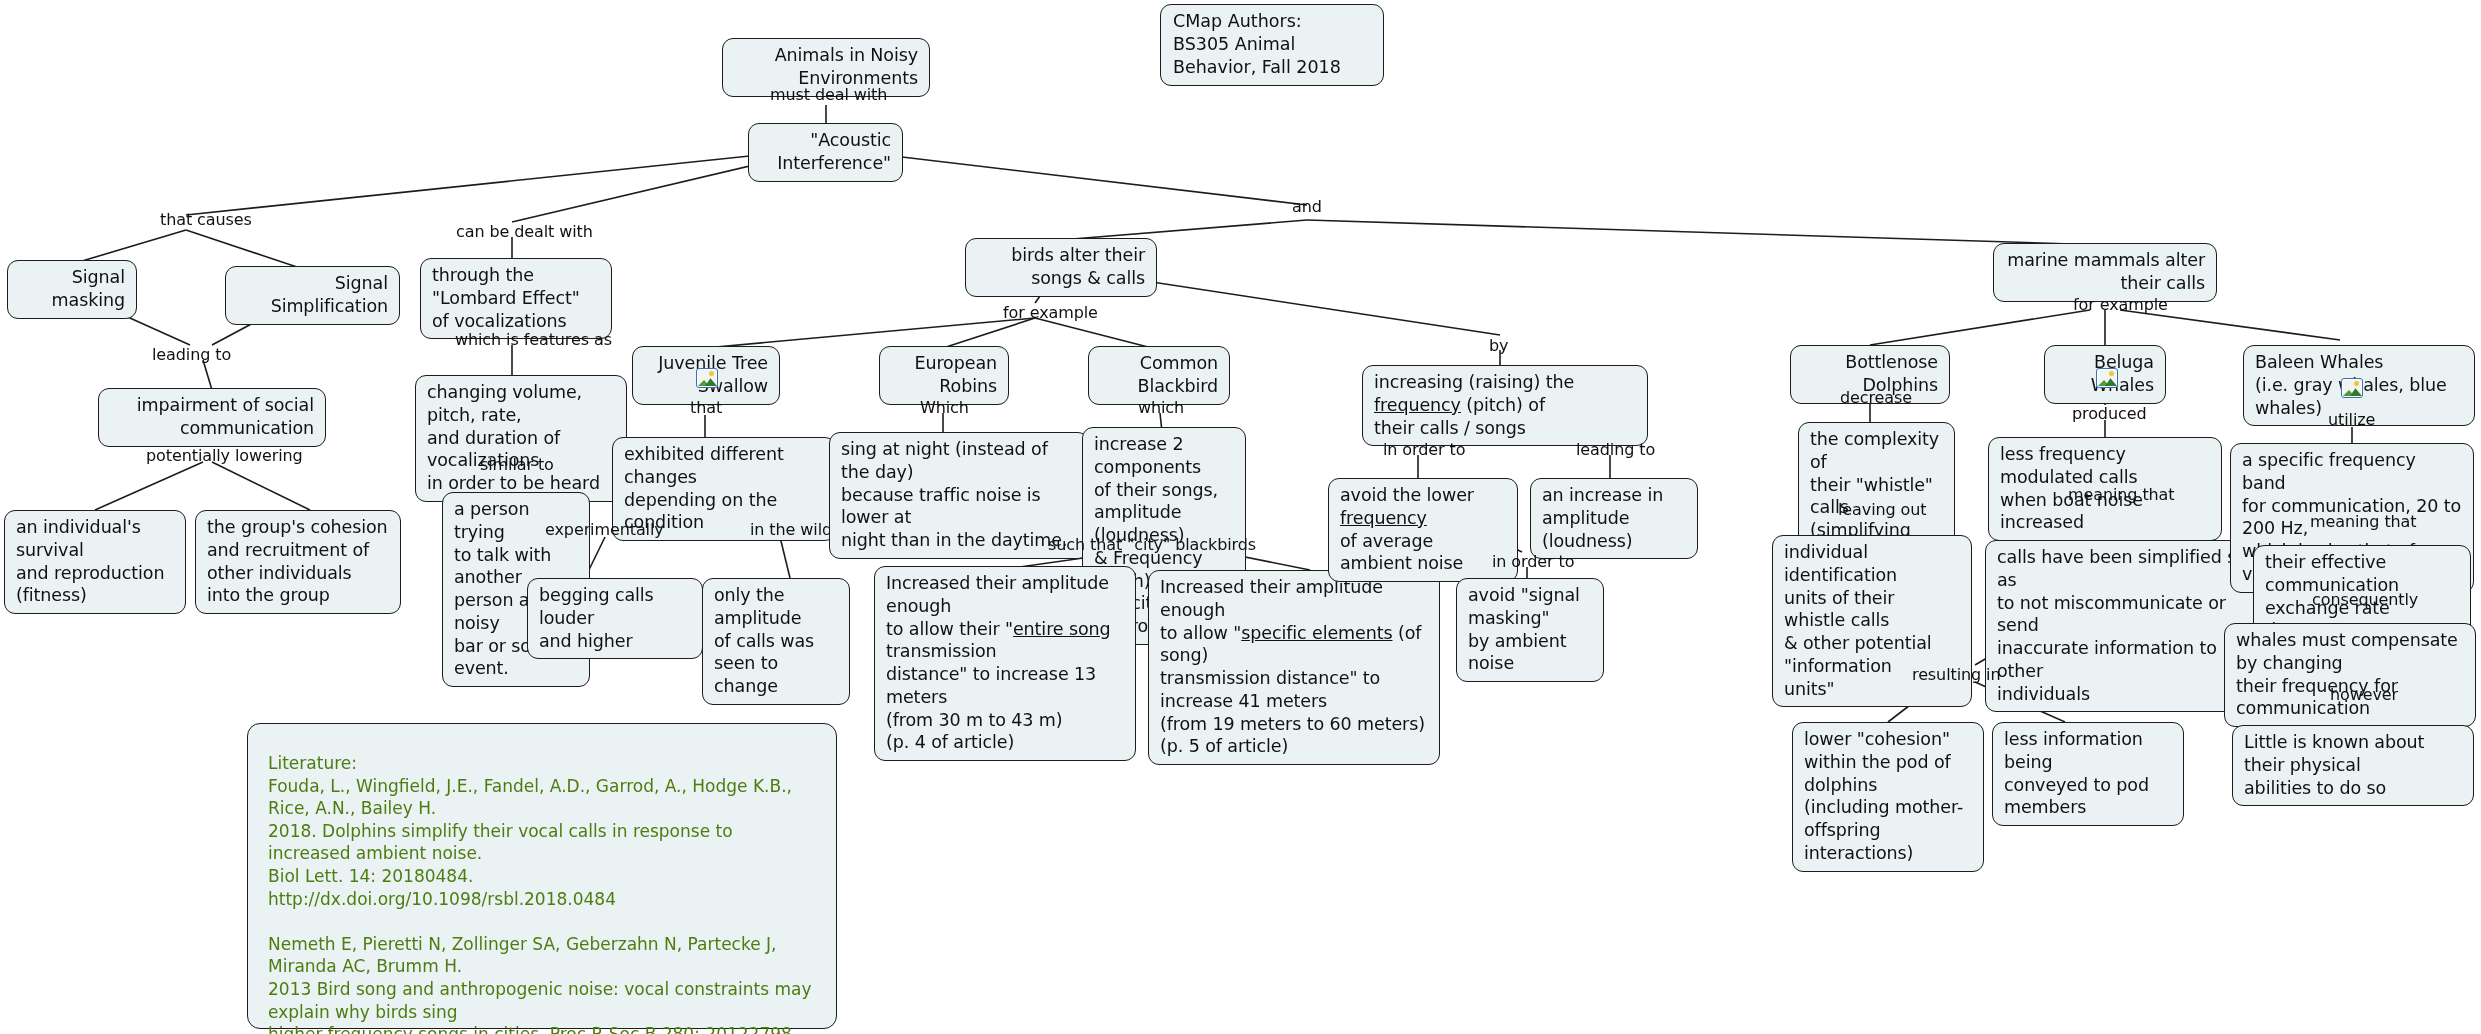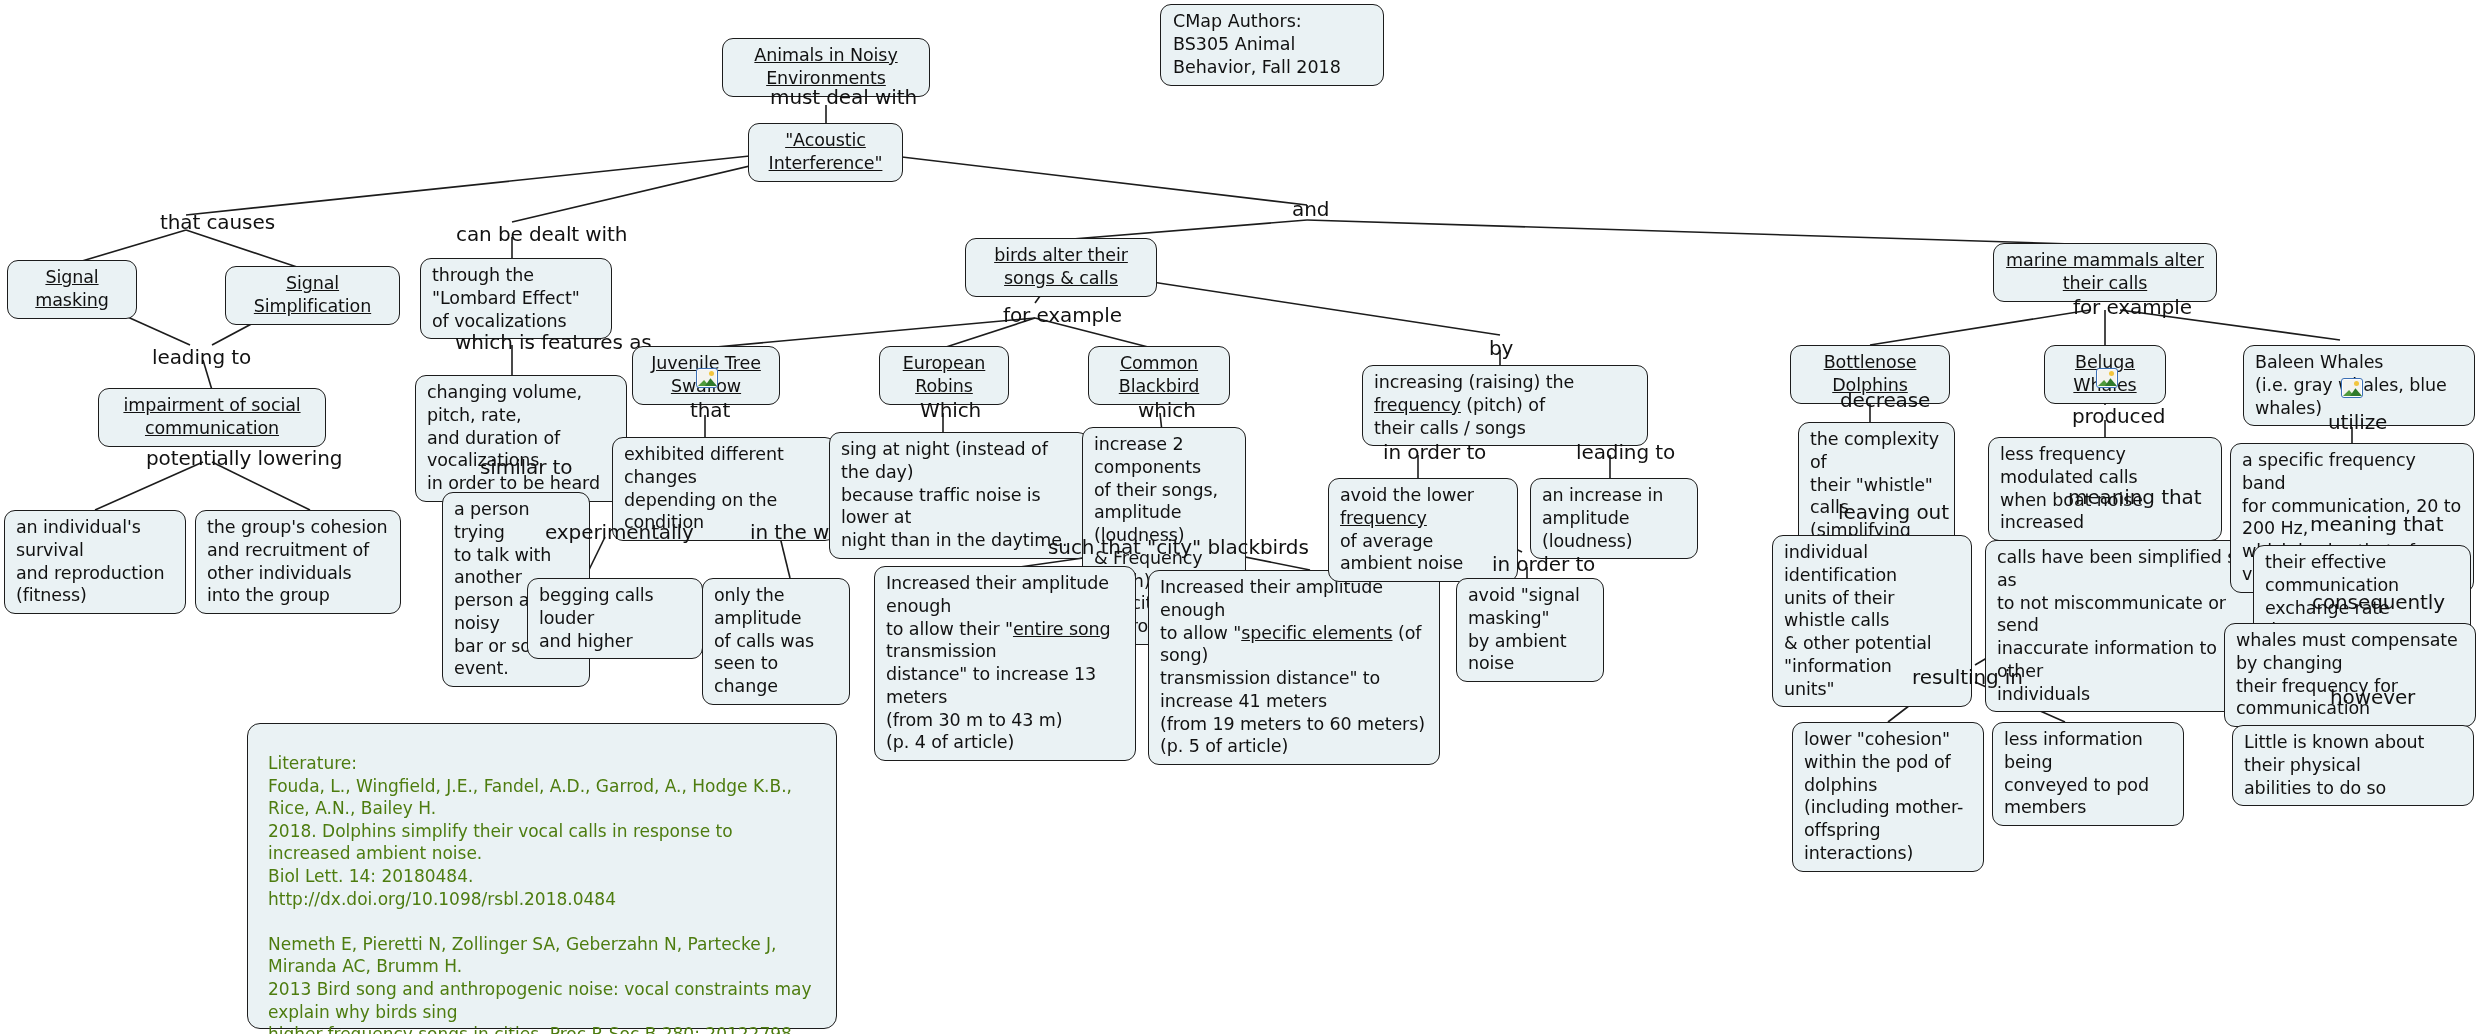--- a/index.html
+++ b/index.html
@@ -36,25 +36,25 @@
     background: #eaf2f4;
     border: 1.6px solid #1c1c1c;
     border-radius: 11px;
     padding: 5px 11px 6px 11px;
     font-size: 17.5px;
     line-height: 1.30;
     color: #111111;
     white-space: pre-line;
     letter-spacing: -0.1px;
   }
-  .node.center { text-align: center; text-decoration: underline; }
+  .node.center { text-align: right; }
   .lbl {
     position: absolute;
     background: transparent;
-    font-size: 20px;
+    font-size: 16px;
     line-height: 1.25;
     color: #111111;
     white-space: nowrap;
     letter-spacing: -0.1px;
   }
   .legend {
     position: absolute;
     box-sizing: border-box;
     background: #eaf2f4;
     border: 1.6px solid #1c1c1c;

